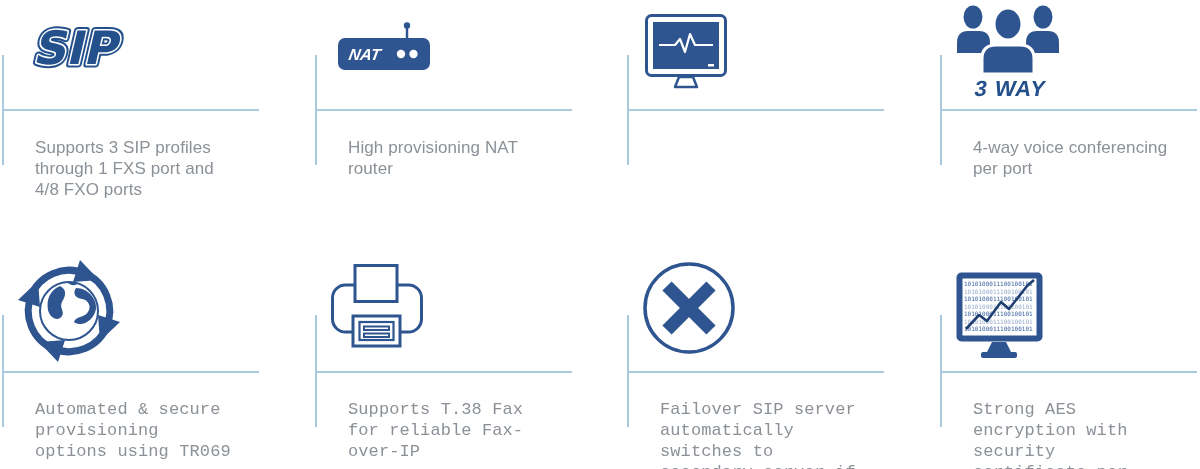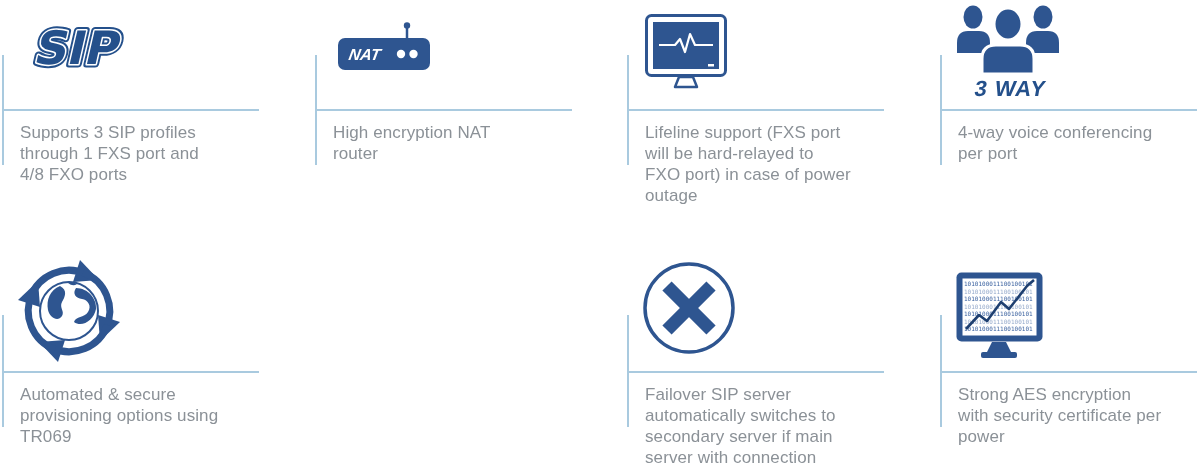--- a/index.html
+++ b/index.html
@@ -18,25 +18,25 @@
   .r1{top:0;height:230px;}
   .r2{top:230px;height:239px;}
   .c1{left:2px;}.c2{left:315px;}.c3{left:627px;}.c4{left:940px;}
   .vline{position:absolute;left:0;width:2px;background:var(--divider);}
   .r1 .vline{top:55px;height:110px;}
   .r2 .vline{top:85px;height:112px;}
   .hline{position:absolute;left:0;width:257px;height:2px;background:var(--divider);}
   .r1 .hline{top:109px;}
   .r2 .hline{top:141px;}
   .txt{
-    position:absolute;left:18px;width:206px;margin:0;
+    position:absolute;left:18px;width:206px;margin:15px;
     font-size:17px;line-height:21px;color:var(--body-text);letter-spacing:.1px;
   }
   .r1 .txt{top:122px;}
-  .r2 .txt{top:154px;}
+  .r2 .txt{top:154px;font-family:Liberation Mono, monospace;}
   .icon{position:absolute;line-height:0;}
   .i-sip{left:18px;top:14px;}
   .i-nat{left:23px;top:20px;}
   .i-mon{left:18px;top:14px;}
   .i-ppl{left:12px;top:2px;}
   .i-globe{left:14px;top:28px;}
   .i-fax{left:16px;top:34px;}
   .i-x{left:14px;top:30px;}
   .i-bin{left:16px;top:42px;}
   .sipword{font-family:"DejaVu Sans",sans-serif;font-weight:bold;font-size:46px;}
@@ -74,36 +74,35 @@
     <span class="icon i-nat">
       <svg width="100" height="52" viewBox="0 0 100 52">
         <line x1="69" y1="19" x2="69" y2="7" stroke="var(--accent)" stroke-width="2.5"></line>
         <circle cx="69" cy="5.5" r="3.2" fill="var(--accent)"></circle>
         <rect x="0" y="18" width="92" height="32" rx="7" fill="var(--accent)"></rect>
         <text class="natword" x="17" y="40" transform="skewX(-10)">NAT</text>
         <circle cx="63" cy="34" r="4.2" fill="#ffffff"></circle>
         <circle cx="75.5" cy="34" r="4.2" fill="#ffffff"></circle>
       </svg>
     </span>
-    <p class="txt">High encryption NAT router</p>
+    <p class="txt">High provisioning NAT router</p>
   </div>
 
   <div class="cell r1 c3">
     <div class="vline"></div>
     <div class="hline"></div>
     <span class="icon i-mon">
       <svg width="84" height="80" viewBox="0 0 84 80">
         <rect x="1.5" y="1.5" width="79" height="60" rx="5" fill="#ffffff" stroke="var(--accent)" stroke-width="3"></rect>
         <rect x="8" y="8" width="66" height="47" fill="var(--accent)"></rect>
         <polyline points="14,31 30,31 35,25 40,38 45,20 50,31 68,31" fill="none" stroke="#ffffff" stroke-width="2.2" stroke-linejoin="round"></polyline>
         <rect x="63" y="50" width="6" height="2.5" fill="#ffffff"></rect>
         <path d="M34,63 L48,63 L52,73 L30,73 Z" fill="#ffffff" stroke="var(--accent)" stroke-width="2.5" stroke-linejoin="round"></path>
       </svg>
     </span>
-    <p class="txt">Lifeline support (FXS port will be hard-relayed to FXO port) in case of power outage</p>
   </div>
 
   <div class="cell r1 c4">
     <div class="vline"></div>
     <div class="hline"></div>
     <span class="icon i-ppl">
       <svg width="114" height="98" viewBox="0 0 114 98">
         <g fill="var(--accent)">
           <ellipse cx="21" cy="15" rx="9.5" ry="11.5"></ellipse>
           <path d="M5,51 L5,41 Q5,29 16,29 L27,29 Q38,29 38,41 L38,51 Z"></path>
@@ -145,20 +144,35 @@
           <g transform="rotate(270,53,53)">
             <path d="M14.5,39 A41,41 0 0 1 70,16" fill="none" stroke="var(--accent)" stroke-width="7"></path>
             <polygon points="64,2 83,22 57,24" fill="var(--accent)"></polygon>
           </g>
         </g>
       </svg>
     </span>
     <p class="txt">Automated &amp; secure provisioning options using TR069</p>
   </div>
 
+  <div class="cell r2 c2">
+    <div class="vline"></div>
+    <div class="hline"></div>
+    <span class="icon i-fax">
+      <svg width="94" height="86" viewBox="0 0 94 86">
+        <rect x="1.5" y="21" width="89" height="47" rx="13" fill="#ffffff" stroke="var(--accent)" stroke-width="3"></rect>
+        <rect x="24" y="1.5" width="42" height="36" fill="#ffffff" stroke="var(--accent)" stroke-width="3"></rect>
+        <rect x="22" y="52" width="47" height="30" fill="#ffffff" stroke="var(--accent)" stroke-width="3"></rect>
+        <rect x="28.5" y="58" width="34" height="18" fill="none" stroke="var(--accent)" stroke-width="2.2"></rect>
+        <rect x="33" y="62.5" width="25" height="3.5" fill="none" stroke="var(--accent)" stroke-width="2"></rect>
+        <rect x="33" y="69.5" width="25" height="3.5" fill="none" stroke="var(--accent)" stroke-width="2"></rect>
+      </svg>
+    </span>
+    <p class="txt">Supports T.38 Fax for reliable Fax-over-IP</p>
+  </div>
 
   <div class="cell r2 c3">
     <div class="vline"></div>
     <div class="hline"></div>
     <span class="icon i-x">
       <svg width="96" height="96" viewBox="0 0 96 96">
         <circle cx="48" cy="48" r="44" fill="none" stroke="var(--accent)" stroke-width="3.5"></circle>
         <line x1="26" y1="26" x2="70" y2="70" stroke="var(--accent)" stroke-width="13"></line>
         <line x1="70" y1="26" x2="26" y2="70" stroke="var(--accent)" stroke-width="13"></line>
       </svg>

